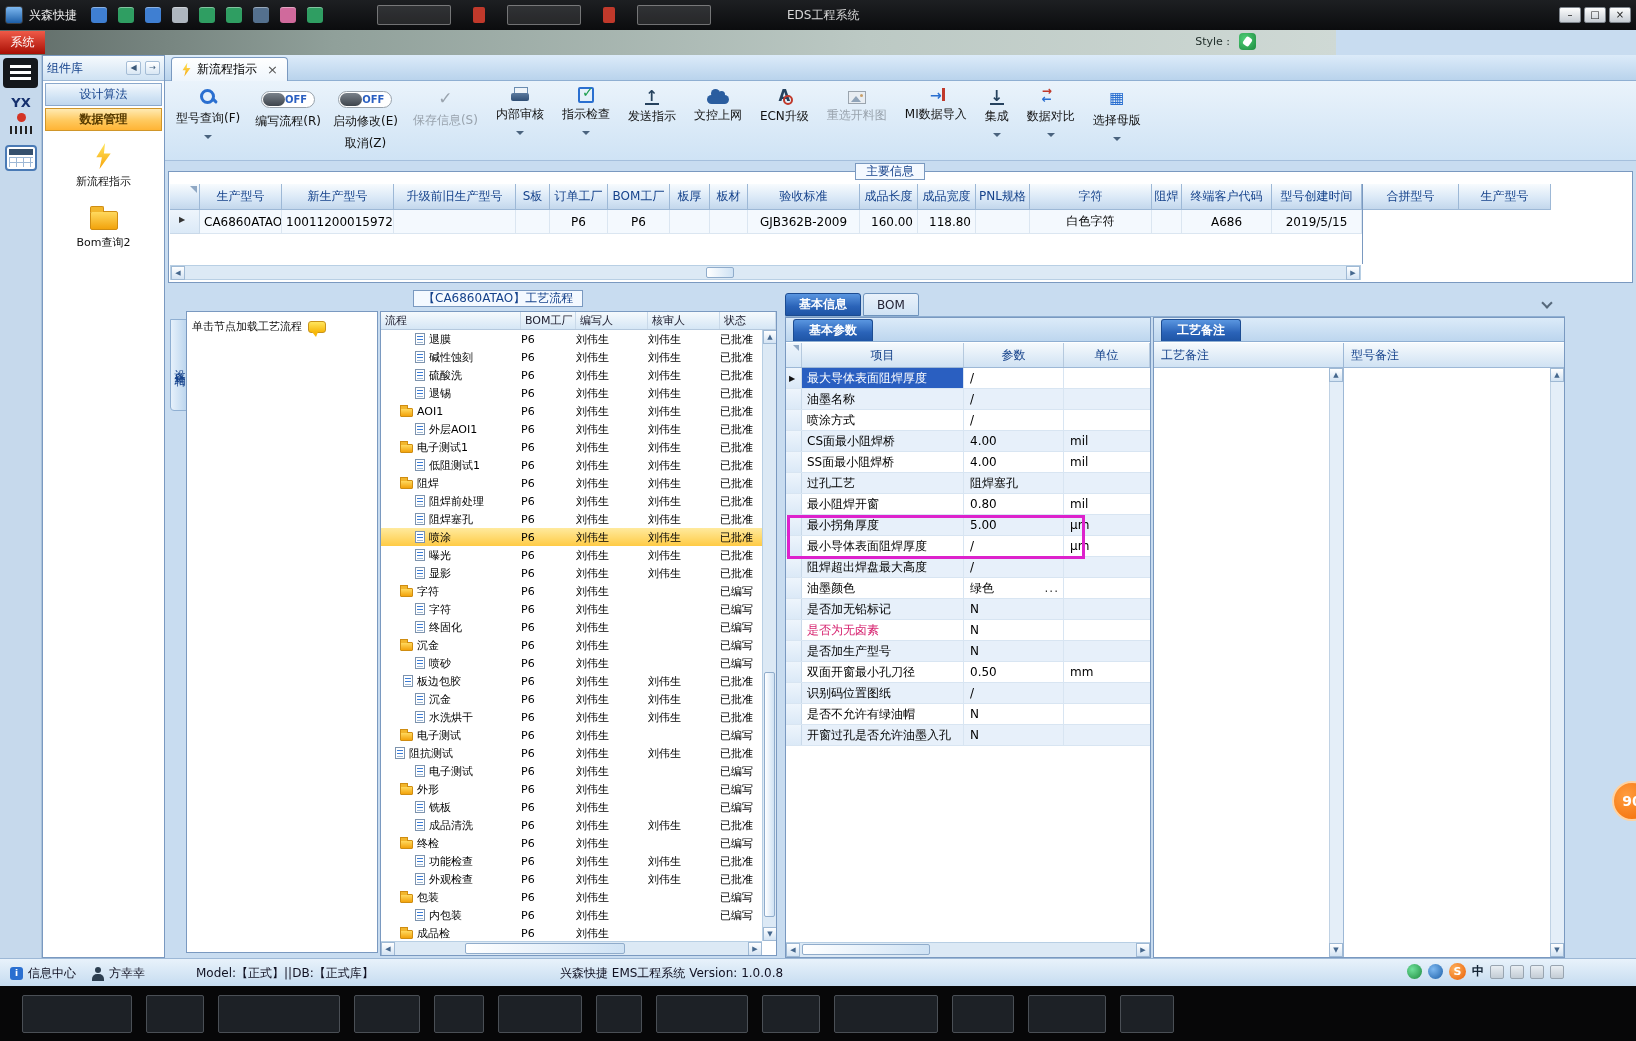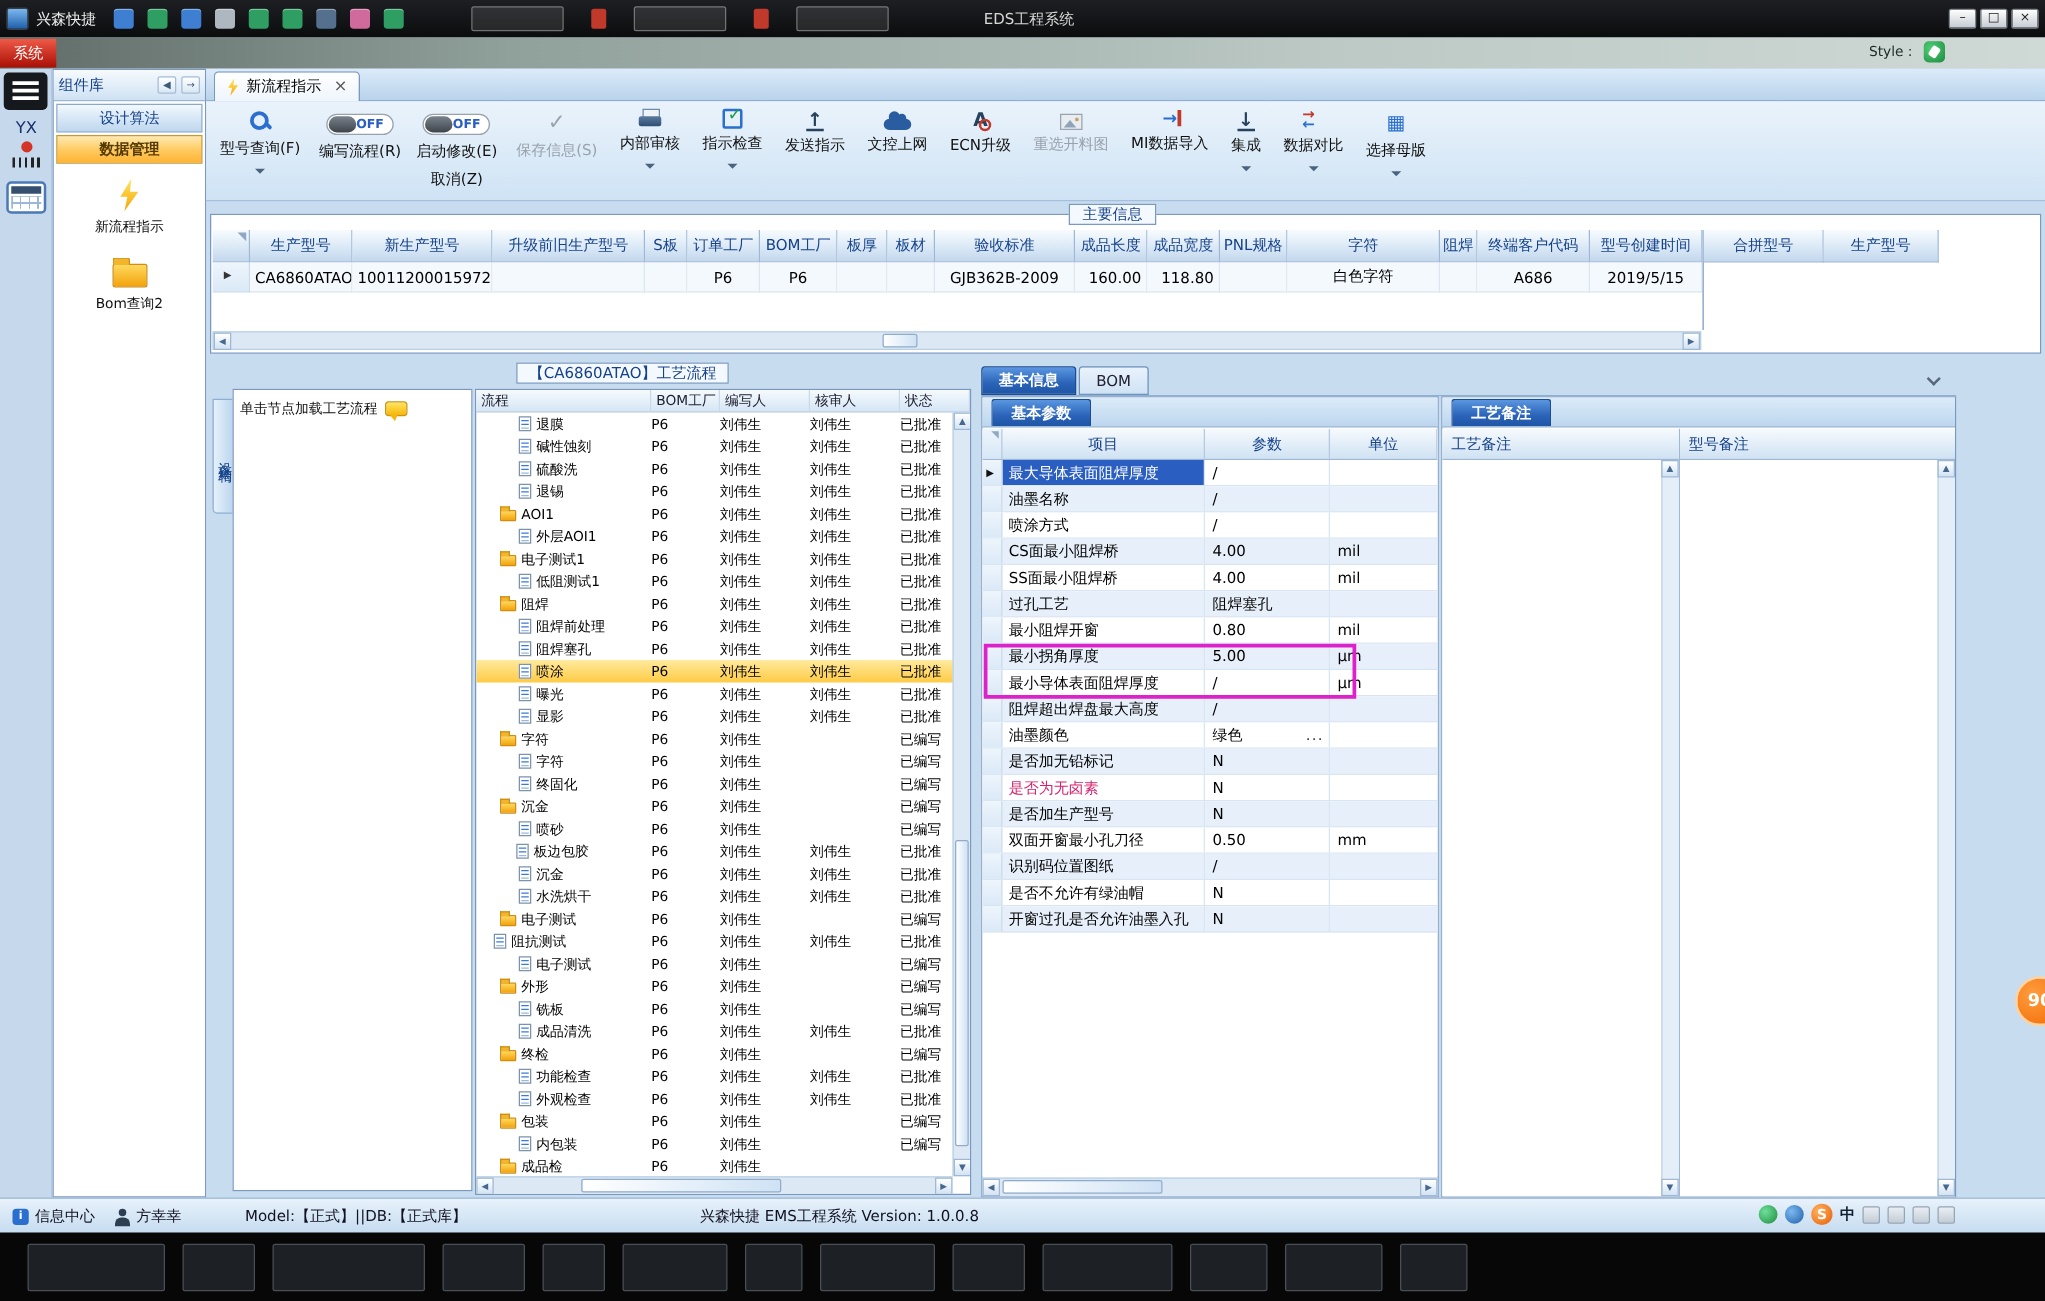--- a/index.html
+++ b/index.html
@@ -13,34 +13,34 @@
 .tb-icons{display:flex;gap:11px;align-items:center;}
 .tb-icon{width:16px;height:16px;border-radius:3px;display:inline-block;box-shadow:inset 0 1px 0 rgba(255,255,255,.4);}
 .ghosts{display:flex;gap:22px;margin-left:48px;align-items:center;}
 .ghost{width:74px;height:20px;border:1px solid rgba(255,255,255,.35);background:rgba(255,255,255,.10);border-radius:2px;}
 .redchip{width:12px;height:16px;background:#c0392b;border-radius:2px;}
 .tb-title{color:#d8d8d8;margin-left:70px;white-space:nowrap;}
 .win-controls{margin-left:auto;display:flex;gap:3px;}
 .wc{width:22px;height:16px;background:linear-gradient(#fdfdfd,#c6ccd4);border:1px solid #7d848c;border-radius:2px;font-size:10px;line-height:13px;text-align:center;color:#222;}
 
 
-.band{position:absolute;left:0;top:30px;width:1636px;height:25px;background:linear-gradient(90deg,#5f6b67,#90a09a 25%,#bcc9c4 65%,#cfd9d5);}
+.band{position:absolute;left:0;top:30px;width:1336px;height:25px;background:linear-gradient(90deg,#5f6b67,#90a09a 25%,#bcc9c4 65%,#cfd9d5);}
 .sys-tab{position:absolute;left:0;top:1px;width:45px;height:23px;background:linear-gradient(#ef5a48,#a90f04);color:#fff;text-align:center;line-height:23px;}
 .style-label{position:absolute;right:106px;top:5px;color:#1d2b27;font-size:11px;}
 .phone-icon{position:absolute;right:80px;top:3px;width:17px;height:17px;border-radius:4px;background:radial-gradient(circle at 35% 35%,#4fd078,#1d8a3e);}
 .phone-icon::before{content:"";position:absolute;left:5px;top:4px;width:7px;height:9px;background:#fff;border-radius:2px;transform:rotate(35deg);}
 .chev{width:8px;height:8px;border-right:2px solid #56687a;border-bottom:2px solid #56687a;transform:rotate(45deg);display:inline-block;}
 .chev-top{position:absolute;left:1540px;top:56px;}
 
 
 .rail{position:absolute;left:0;top:55px;width:42px;height:903px;background:#c6d9ec;border-right:1px solid #a9c2db;}
 .hamburger{position:relative;margin:3px;width:35px;height:30px;background:#15181c;border-radius:4px;}
 .hamburger::before{content:"";position:absolute;left:7px;top:7px;width:21px;height:3px;background:#fff;box-shadow:0 6px 0 #fff,0 12px 0 #fff;}
 .yx{position:absolute;left:2px;top:40px;width:38px;height:44px;text-align:center;}
-.yx-text{font-weight:normal;font-size:13px;color:#16316e;display:block;}
+.yx-text{font-weight:bold;font-size:13px;color:#16316e;display:block;}
 .yx-fig{display:inline-block;width:9px;height:9px;border-radius:50%;background:#d43425;vertical-align:middle;}
 .yx-bars{display:block;margin:2px auto 0;width:22px;height:8px;background:repeating-linear-gradient(90deg,#222 0 2px,transparent 2px 5px);}
 .calc{position:absolute;left:5px;top:90px;width:32px;height:26px;background:#fff;border:2px solid #4a7ab5;border-radius:4px;}
 .calc::before{content:"";position:absolute;left:2px;top:2px;right:2px;height:6px;background:#35506e;}
 .calc::after{content:"";position:absolute;left:2px;bottom:2px;right:2px;height:10px;background:repeating-linear-gradient(90deg,#9db8d6 0 1px,transparent 1px 7px),repeating-linear-gradient(#9db8d6 0 1px,transparent 1px 5px);}
 
 
 .leftpanel{position:absolute;left:42px;top:55px;width:123px;height:903px;background:#fff;border:1px solid #7a99c0;}
 .lp-head{height:25px;background:linear-gradient(#f6fafd,#cfe2f3);border-bottom:1px solid #9db8d6;display:flex;align-items:center;gap:4px;padding:0 4px;color:#15428b;}
 .lp-head .sp{flex:1;}
@@ -754,21 +754,21 @@
                 <span class="tic icon-doc"></span>
                 <span class="tname">喷砂</span>
               </span>
               <span class="tc bom">P6</span>
               <span class="tc wr">刘伟生</span>
               <span class="tc rv"></span>
               <span class="tc st">已编写</span>
             </div>
 
             <div class="trow">
-              <span class="tc flow" style="padding-left: 32px;">
+              <span class="tc flow" style="padding-left: 22px;">
                 <span class="tic icon-doc"></span>
                 <span class="tname">板边包胶</span>
               </span>
               <span class="tc bom">P6</span>
               <span class="tc wr">刘伟生</span>
               <span class="tc rv">刘伟生</span>
               <span class="tc st">已批准</span>
             </div>
 
             <div class="trow">

